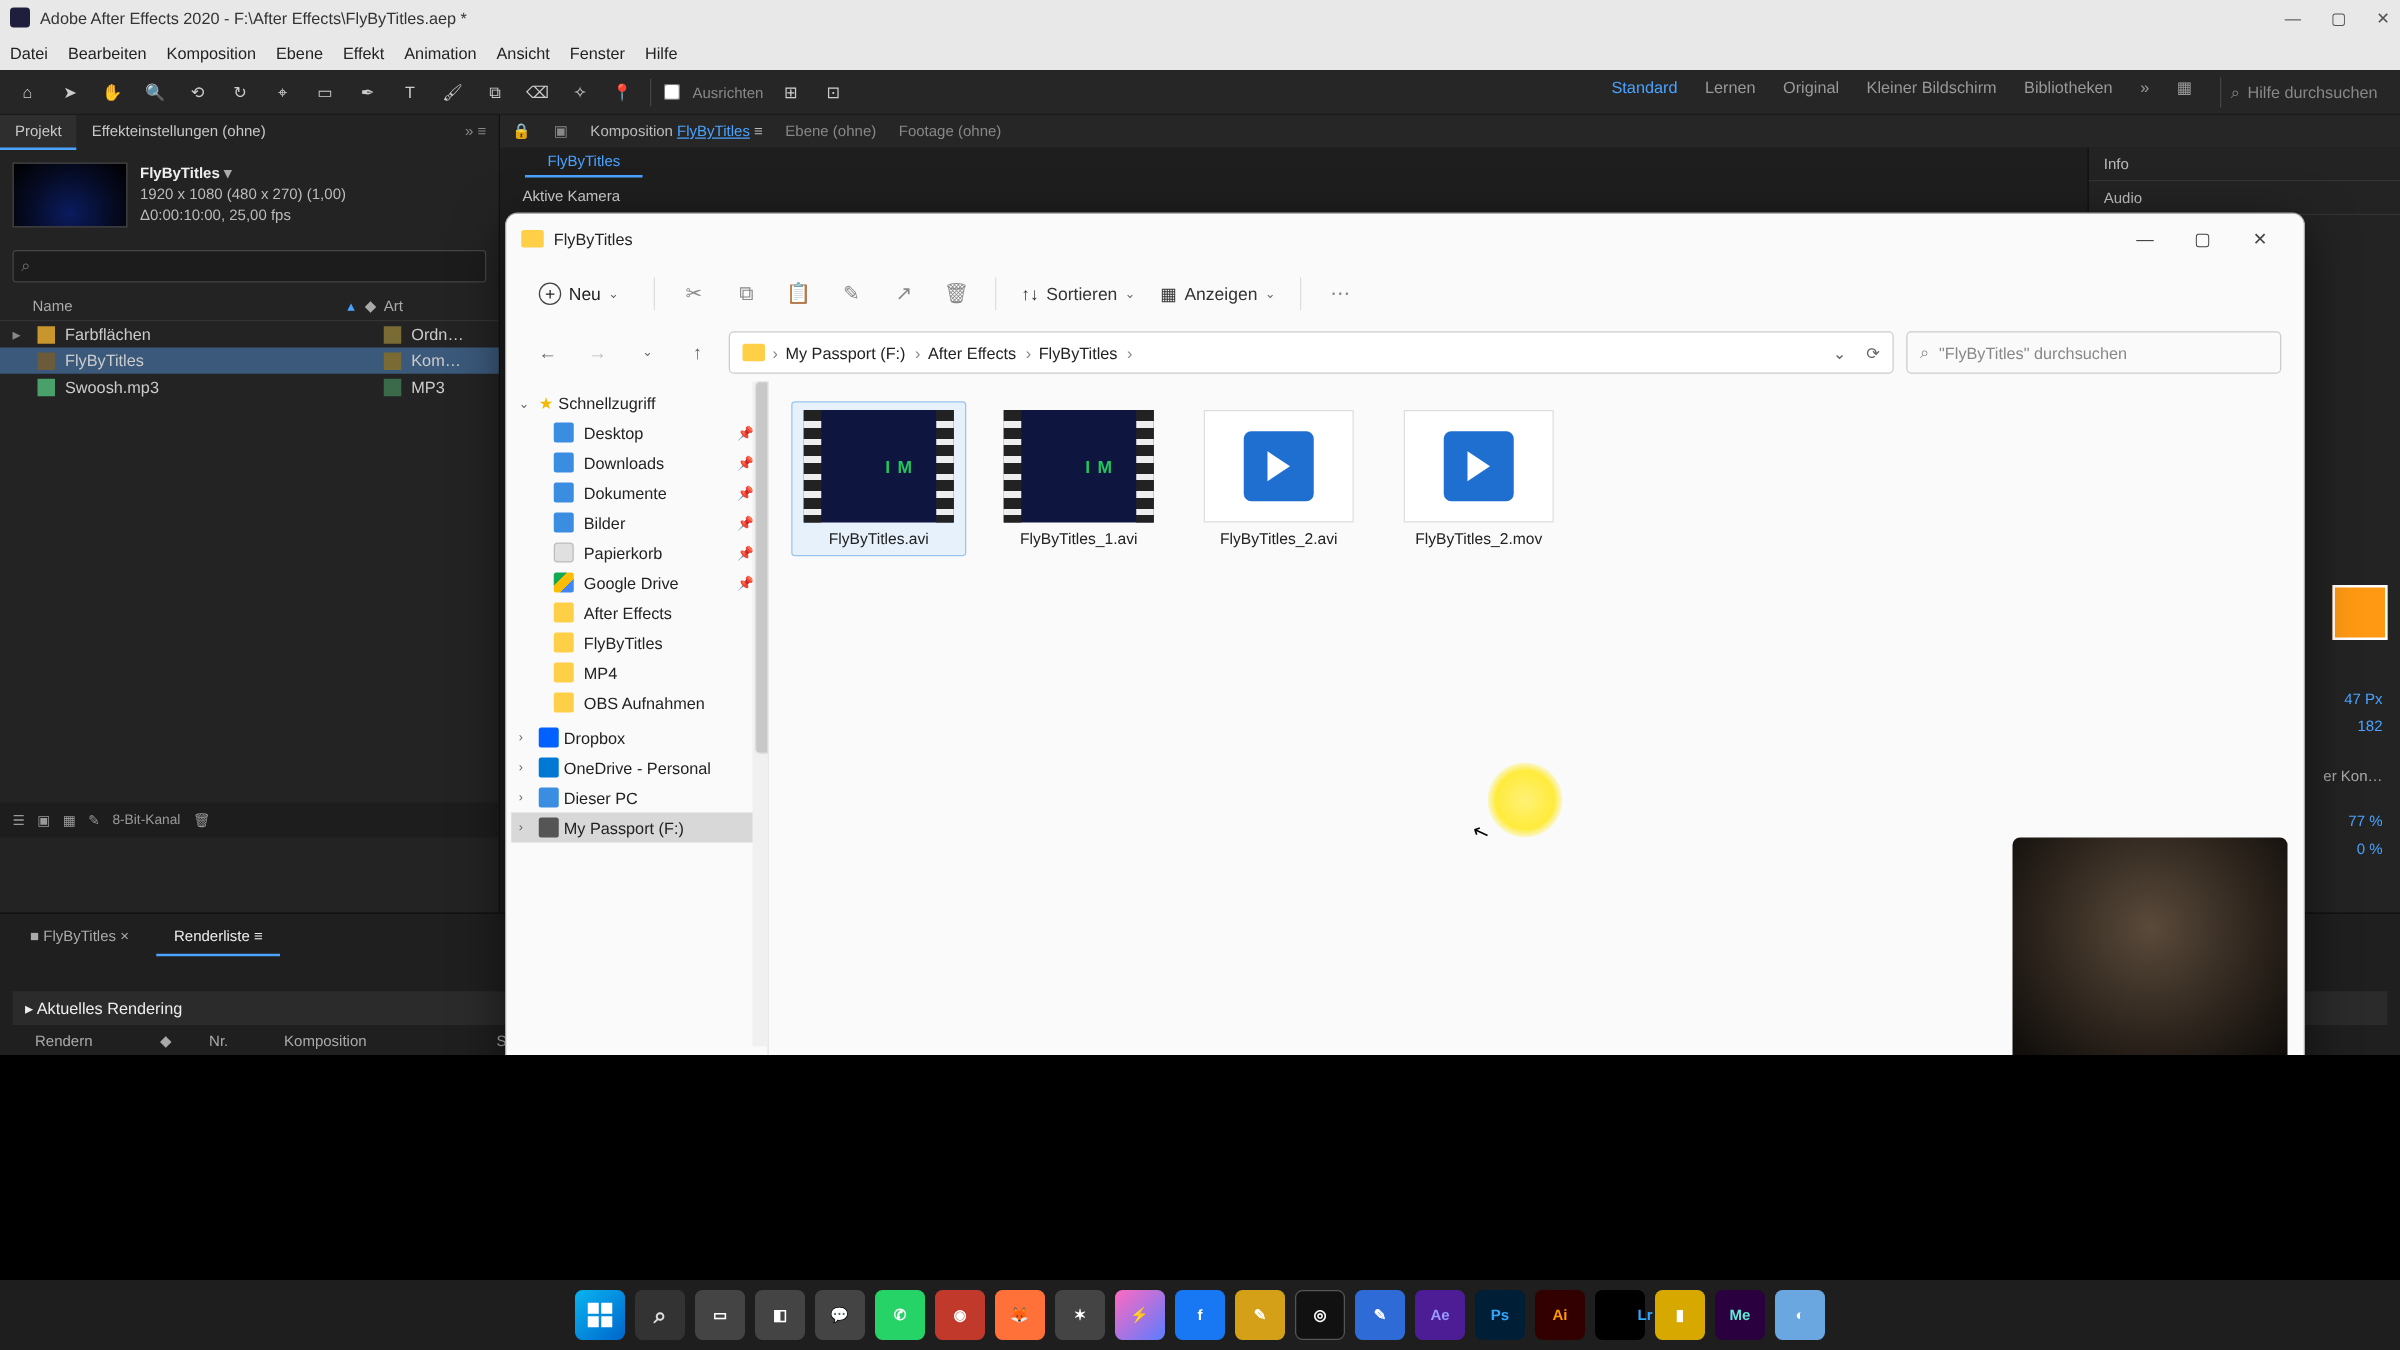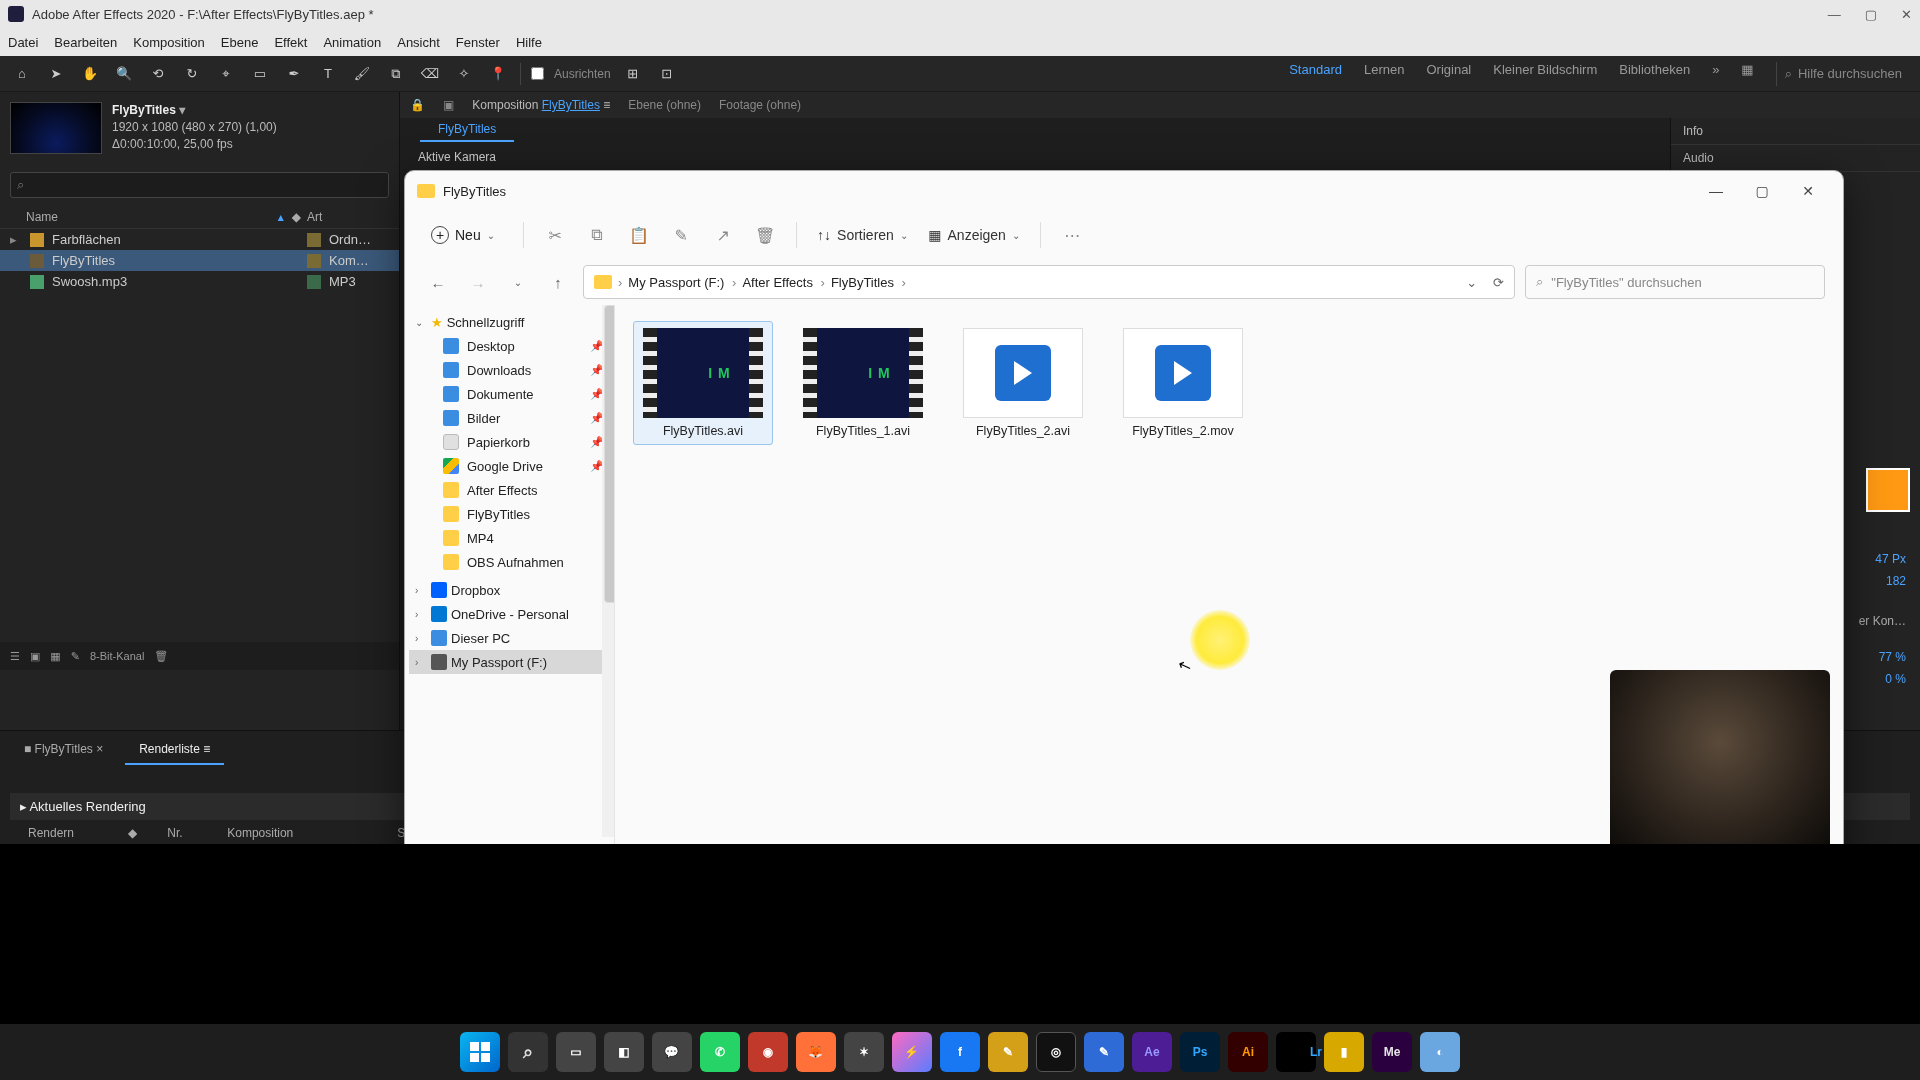--- a/index.html
+++ b/index.html
@@ -152,21 +152,21 @@
     .tb.generic { background:#444; }
     .tb.wa { background:#25d366; }
     .tb.ff { background:#ff7139; }
     .tb.fb { background:#1877f2; }
     .tb.msgr { background:linear-gradient(135deg,#ff6ac1,#5b7cff); }
     .tb.obs { background:#111; border:1px solid #555;}
     .tb.ae { background:#4c1d95; color:#9999ff; }
     .tb.ps { background:#001e36; color:#31a8ff; }
     .tb.ai { background:#330000; color:#ff9a00; }
     .tb.lr { background:#000000; color:#31a8ff;padding-left:40px; }
-    .tb.me { background:#2a003f; color:#e5e5e5; }
+    .tb.me { background:#2a003f; color:#5eead4; }
 
     .page-frame { position:absolute; inset:0; }
 
     .bottomblack { position:absolute; left:0; right:0; bottom:56px; height:180px; background:#000; }
   </style>
 </head>
 <body>
 
 <div class="page-frame">
 
@@ -225,20 +225,25 @@
         <span>»</span>
         <span>▦</span>
         <div class="ae-search-top">
           <span>⌕</span>
           <span>Hilfe durchsuchen</span>
         </div>
       </div>
     </div>
 
     <div class="ae-left">
+      <div class="ae-ptabs">
+        <div class="ae-ptab active">Projekt</div>
+        <div class="ae-ptab">Effekteinstellungen  (ohne)</div>
+        <div style="margin-left:auto;padding:6px 10px;color:#888">» ≡</div>
+      </div>
       <div class="ae-proj-strip">
         <div class="ae-thumb"></div>
         <div class="ae-proj-meta">
           <div class="name">FlyByTitles</div>
           <div>1920 x 1080 (480 x 270) (1,00)</div>
           <div>Δ0:00:10:00, 25,00 fps</div>
         </div>
       </div>
       <div class="ae-search">
         <span style="color:#777">⌕</span>

